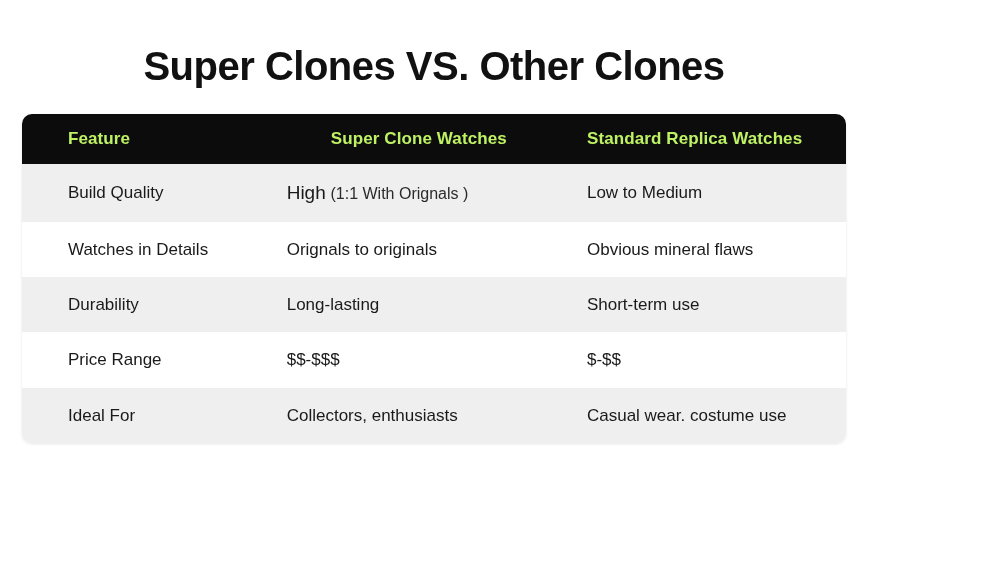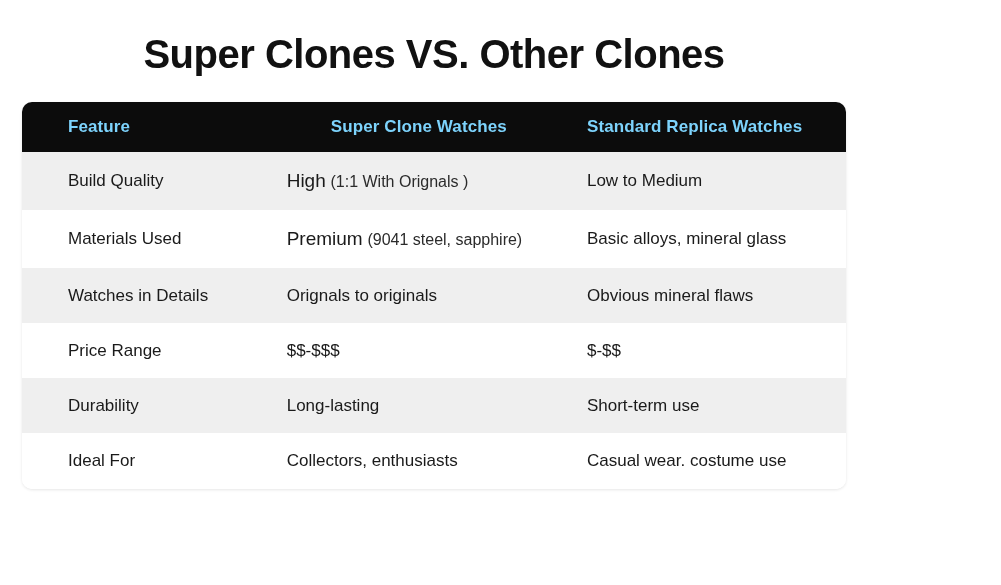--- a/index.html
+++ b/index.html
@@ -12,21 +12,21 @@
     background: #ffffff;
     font-family: "Liberation Sans", sans-serif;
     color: #111111;
     overflow: hidden;
   }
   .page {
     position: relative;
     width: 868px;
     height: 585px;
     box-sizing: border-box;
-    padding: 4px 22px;
+    padding: 16px 22px;
   }
   .title {
     text-align: center;
     font-size: 40px;
     font-weight: bold;
     letter-spacing: -0.5px;
     color: #111111;
     margin: 0;
     padding-top: 28px;
     padding-bottom: 26px;
@@ -38,21 +38,21 @@
     box-shadow: 0 1px 3px rgba(0,0,0,0.10);
     background: #ffffff;
   }
   table.compare {
     width: 100%;
     border-collapse: collapse;
     table-layout: fixed;
   }
   table.compare thead th {
     background: #0c0c0c;
-    color: #7dd3fc;
+    color: #bef264;
     text-align: left;
     font-size: 17px;
     font-weight: bold;
     padding: 15px 16px 15px 16px;
     letter-spacing: 0.1px;
   }
   table.compare thead th.col-feature { width: 27%; padding-left: 46px; }
   table.compare thead th.col-super   { width: 38%; padding-left: 20px; text-align: center; }
   table.compare thead th.col-std     { width: 35%; padding-left: 20px; }
 
@@ -96,38 +96,33 @@
           <th class="col-std">Standard Replica Watches</th>
         </tr>
       </thead>
       <tbody id="table-body">
           <tr>
             <td class="cell-feature">Build Quality</td>
             <td class="cell-super"><span class="strong-val cell-line">High</span> <span class="note cell-line">(1:1 With Orignals )</span></td>
             <td class="cell-std">Low to Medium</td>
           </tr>
           <tr>
-            <td class="cell-feature">Materials Used</td>
-            <td class="cell-super"><span class="strong-val cell-line">Premium</span> <span class="note cell-line">(9041 steel, sapphire)</span></td>
-            <td class="cell-std">Basic alloys, mineral glass</td>
-          </tr>
-          <tr>
             <td class="cell-feature">Watches in Details</td>
             <td class="cell-super"><span class="cell-line">Orignals to originals</span></td>
             <td class="cell-std">Obvious mineral flaws</td>
           </tr>
           <tr>
+            <td class="cell-feature">Durability</td>
+            <td class="cell-super"><span class="cell-line">Long-lasting</span></td>
+            <td class="cell-std">Short-term use</td>
+          </tr>
+          <tr>
             <td class="cell-feature">Price Range</td>
             <td class="cell-super"><span class="cell-line">$$-$$$</span></td>
             <td class="cell-std">$-$$</td>
-          </tr>
-          <tr>
-            <td class="cell-feature">Durability</td>
-            <td class="cell-super"><span class="cell-line">Long-lasting</span></td>
-            <td class="cell-std">Short-term use</td>
           </tr>
           <tr>
             <td class="cell-feature">Ideal For</td>
             <td class="cell-super"><span class="cell-line">Collectors, enthusiasts</span></td>
             <td class="cell-std">Casual wear. costume use</td>
           </tr>
         </tbody>
     </table>
   </div>
 

